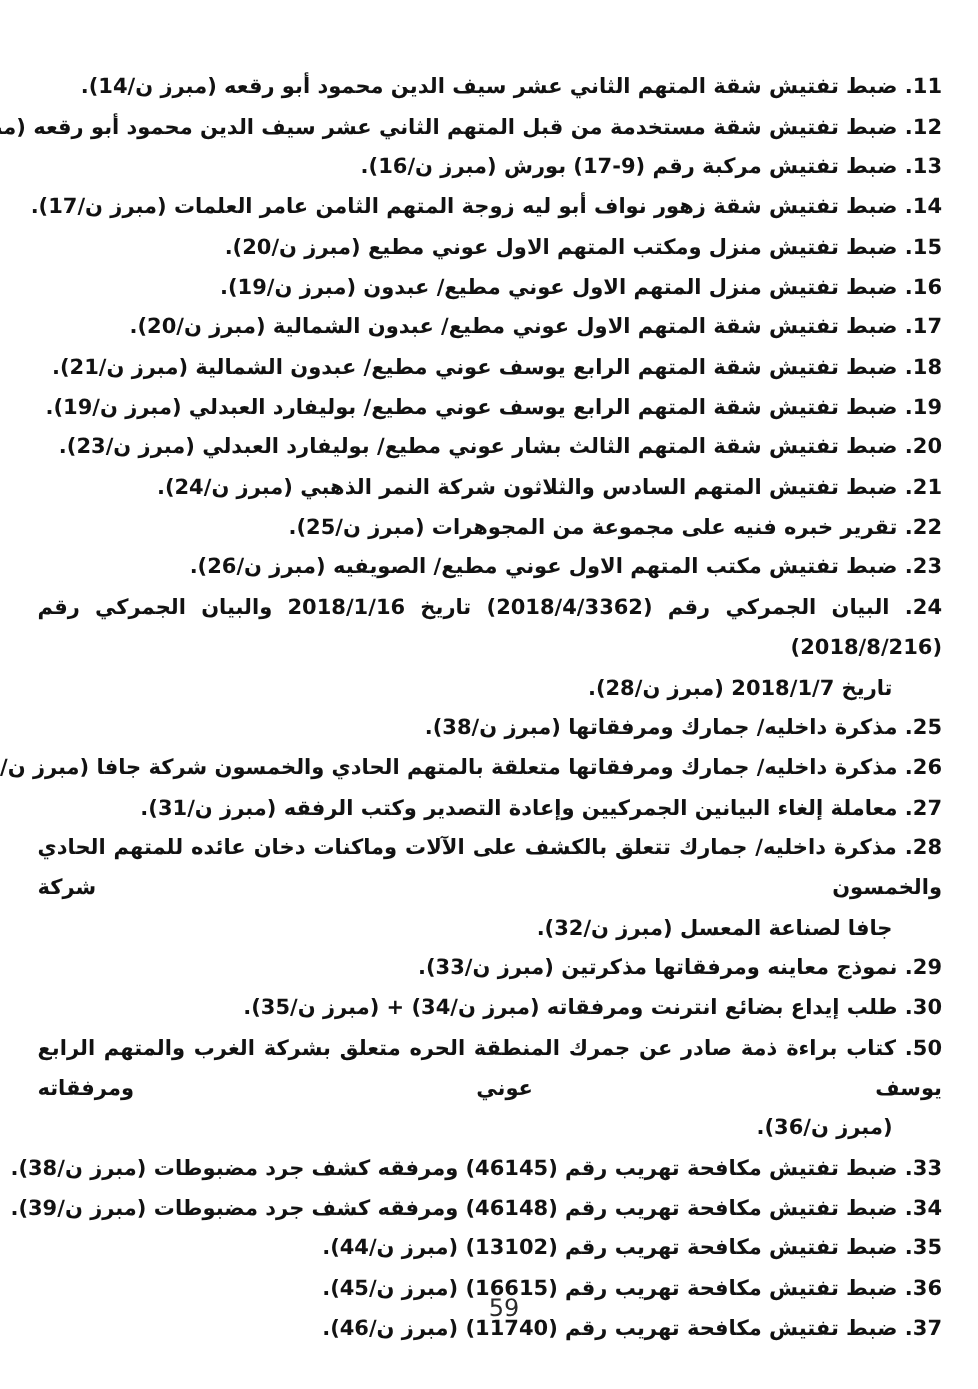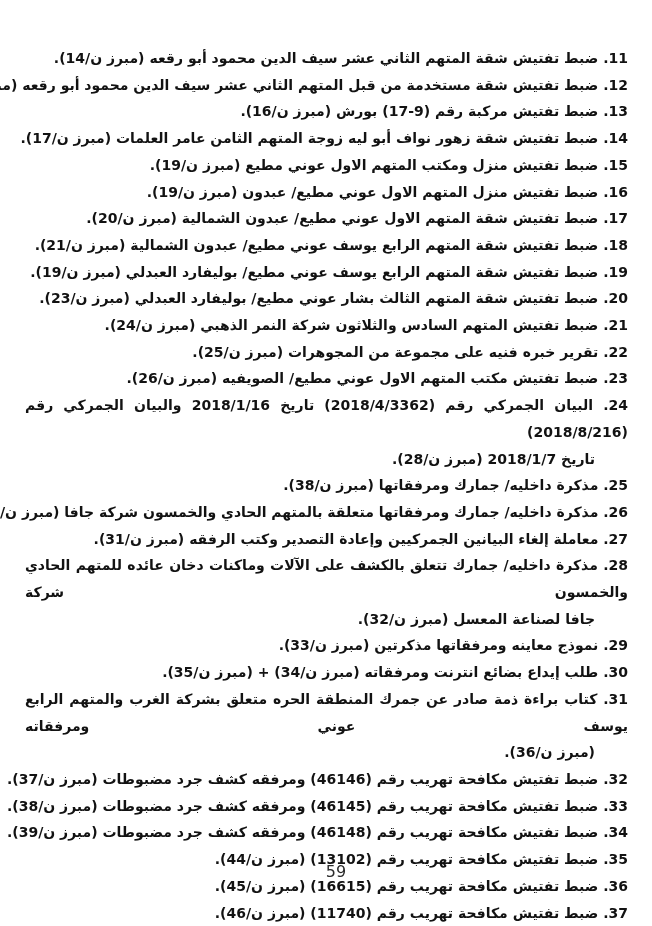--- a/index.html
+++ b/index.html
@@ -64,21 +64,21 @@
       <div class="item">
         <div class="line first single"><span class="num">12.</span> <span>ضبط تفتيش شقة مستخدمة من قبل المتهم الثاني عشر سيف الدين محمود أبو رقعه (مبرز ن/15).</span></div>
       </div>
       <div class="item">
         <div class="line first single"><span class="num">13.</span> <span>ضبط تفتيش مركبة رقم (9-17) بورش (مبرز ن/16).</span></div>
       </div>
       <div class="item">
         <div class="line first single"><span class="num">14.</span> <span>ضبط تفتيش شقة زهور نواف أبو ليه زوجة المتهم الثامن عامر العلمات (مبرز ن/17).</span></div>
       </div>
       <div class="item">
-        <div class="line first single"><span class="num">15.</span> <span>ضبط تفتيش منزل ومكتب المتهم الاول عوني مطيع (مبرز ن/19).</span></div>
+        <div class="line first single"><span class="num">15.</span> <span>ضبط تفتيش منزل ومكتب المتهم الاول عوني مطيع (مبرز ن/20).</span></div>
       </div>
       <div class="item">
         <div class="line first single"><span class="num">16.</span> <span>ضبط تفتيش منزل المتهم الاول عوني مطيع/ عبدون (مبرز ن/19).</span></div>
       </div>
       <div class="item">
         <div class="line first single"><span class="num">17.</span> <span>ضبط تفتيش شقة المتهم الاول عوني مطيع/ عبدون الشمالية (مبرز ن/20).</span></div>
       </div>
       <div class="item">
         <div class="line first single"><span class="num">18.</span> <span>ضبط تفتيش شقة المتهم الرابع يوسف عوني مطيع/ عبدون الشمالية (مبرز ن/21).</span></div>
       </div>
@@ -114,25 +114,22 @@
         <div class="line first justify"><span class="num">28.</span> <span>مذكرة داخليه/ جمارك تتعلق بالكشف على الآلات وماكنات دخان عائده للمتهم الحادي والخمسون شركة</span></div>
         <div class="line cont single">جافا لصناعة المعسل (مبرز ن/32).</div>
       </div>
       <div class="item">
         <div class="line first single"><span class="num">29.</span> <span>نموذج معاينه ومرفقاتها مذكرتين (مبرز ن/33).</span></div>
       </div>
       <div class="item">
         <div class="line first single"><span class="num">30.</span> <span>طلب إيداع بضائع انترنت ومرفقاته (مبرز ن/34) + (مبرز ن/35).</span></div>
       </div>
       <div class="item">
-        <div class="line first justify"><span class="num">31.</span> <span>كتاب براءة ذمة صادر عن جمرك المنطقة الحره متعلق بشركة الغرب والمتهم الرابع يوسف عوني ومرفقاته</span></div>
+        <div class="line first justify"><span class="num">50.</span> <span>كتاب براءة ذمة صادر عن جمرك المنطقة الحره متعلق بشركة الغرب والمتهم الرابع يوسف عوني ومرفقاته</span></div>
         <div class="line cont single">(مبرز ن/36).</div>
-      </div>
-      <div class="item">
-        <div class="line first single"><span class="num">32.</span> <span>ضبط تفتيش مكافحة تهريب رقم (46146) ومرفقه كشف جرد مضبوطات (مبرز ن/37).</span></div>
       </div>
       <div class="item">
         <div class="line first single"><span class="num">33.</span> <span>ضبط تفتيش مكافحة تهريب رقم (46145) ومرفقه كشف جرد مضبوطات (مبرز ن/38).</span></div>
       </div>
       <div class="item">
         <div class="line first single"><span class="num">34.</span> <span>ضبط تفتيش مكافحة تهريب رقم (46148) ومرفقه كشف جرد مضبوطات (مبرز ن/39).</span></div>
       </div>
       <div class="item">
         <div class="line first single"><span class="num">35.</span> <span>ضبط تفتيش مكافحة تهريب رقم (13102) (مبرز ن/44).</span></div>
       </div>

